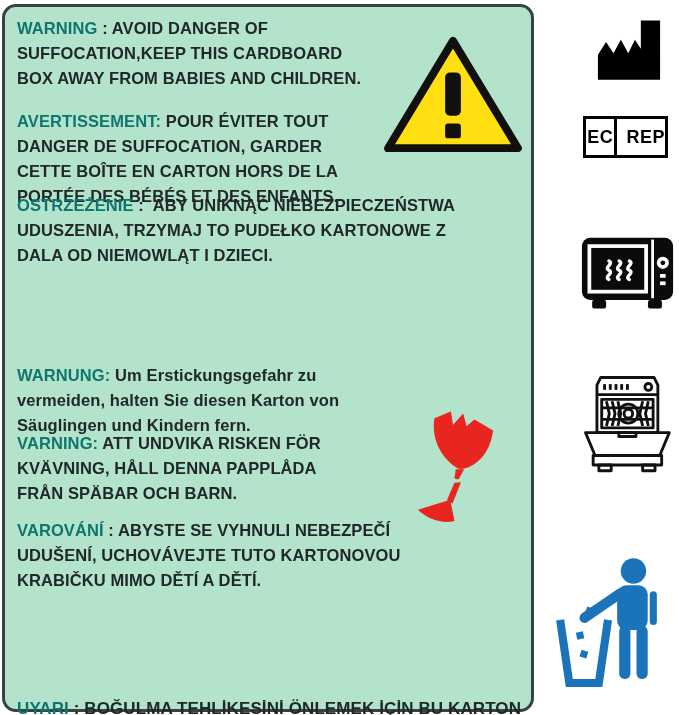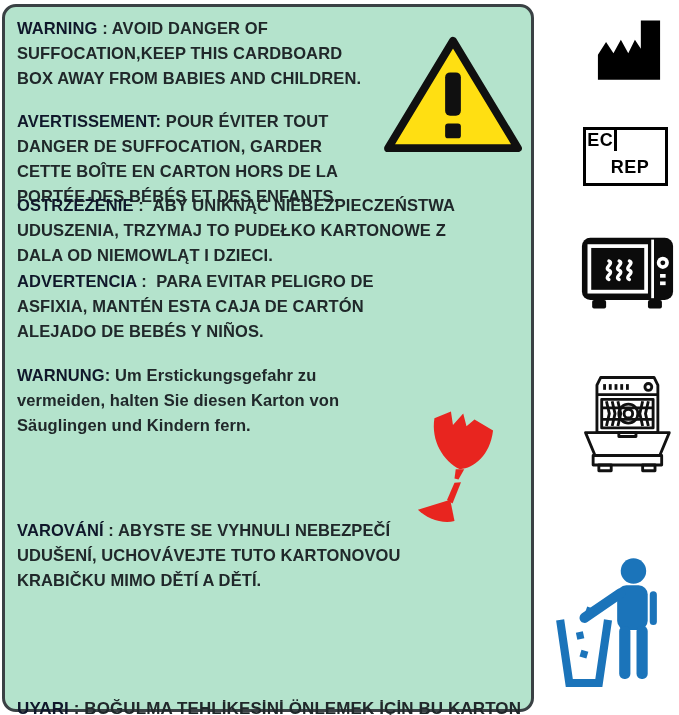--- a/index.html
+++ b/index.html
@@ -11,39 +11,39 @@
   
   .label-panel{
     position:absolute;left:2px;top:4px;width:526px;height:702px;
     background:#b4e3cc;border:3px solid #3a4144;border-radius:14px;
   }
   .warn{
     position:absolute;left:12px;margin:0;
     font-weight:700;font-size:16.5px;line-height:25px;color:#20282a;
     letter-spacing:.1px;white-space:pre-wrap;
   }
-  .warn .lab{color:#0f172a;}
+  .warn .lab{color:#0f766e;}
   .w1{top:9px;   width:358px;}
   .w2{top:102px;  width:360px;}
   .w3{top:186px; width:470px;}
   .w4{top:262px; width:365px;}
   .w5{top:356px; width:385px;}
   .w6{top:424px; width:340px;}
   .w7{top:511px; width:385px;}
   .w8{top:587px; width:512px;font-size:15.5px;}
   .w9{top:689px; width:512px;font-size:17px;}
   
   .triangle-wrap{position:absolute;left:374px;top:26px;width:148px;height:126px;}
   .glass-wrap{position:absolute;left:403px;top:404px;width:100px;height:124px;}
   
   .sym{position:absolute;}
   .sym-factory{left:592px;top:13px;width:74px;height:70px;}
   .ecrep{
-    position:absolute;left:583px;top:127px;width:85px;height:59px;
-    border:3px solid #000;background:#fff;display:flex;box-sizing:border-box;flex-direction:column;
+    position:absolute;left:583px;top:116px;width:85px;height:42px;
+    border:3px solid #000;background:#fff;display:flex;box-sizing:border-box;
   }
   .ecrep .cell{
     display:flex;align-items:center;justify-content:center;
     font-weight:700;font-size:18px;color:#000;letter-spacing:.5px;
   }
   .ecrep .cell.ec{width:36%;border-right:3px solid #000;}
   .ecrep .cell.rep{flex:1;margin-left:9px;}
   .sym-microwave{left:581px;top:233px;width:93px;height:82px;}
   .sym-dishwasher{left:576px;top:371px;width:99px;height:110px;}
   .sym-tidyman{left:552px;top:556px;width:112px;height:144px;}
@@ -54,24 +54,24 @@
 <div class="stage">
 
   <div class="label-panel">
 
     <p class="warn w1"><span class="lab">WARNING</span><span> : </span><span>AVOID DANGER OF SUFFOCATION,KEEP THIS CARDBOARD BOX AWAY FROM BABIES AND CHILDREN.</span></p>
 
     <p class="warn w2"><span class="lab">AVERTISSEMENT:</span><span> </span><span>POUR ÉVITER TOUT DANGER DE SUFFOCATION, GARDER CETTE BOÎTE EN CARTON HORS DE LA PORTÉE DES BÉBÉS ET DES ENFANTS.</span></p>
 
     <p class="warn w3"><span class="lab">OSTRZEŻENIE</span><span> :  </span><span>ABY UNIKNĄĆ NIEBEZPIECZEŃSTWA UDUSZENIA, TRZYMAJ TO PUDEŁKO KARTONOWE Z DALA OD NIEMOWLĄT I DZIECI.</span></p>
 
-    <p class="warn w4"><span class="lab">ADVERTENCIA</span><span> :  </span><span>PARA EVITAR PELIGRO DE ASFIXIA, MANTÉN ESTA CAJA DE CARTÓN ALEJADO DE BEBÉS Y NIÑOS.</span></p>
 
     <p class="warn w5"><span class="lab">WARNUNG:</span><span> </span><span>Um Erstickungsgefahr zu vermeiden, halten Sie diesen Karton von Säuglingen und Kindern fern.</span></p>
 
+    <p class="warn w6"><span class="lab">VARNING:</span><span> </span><span>ATT UNDVIKA RISKEN FÖR KVÄVNING, HÅLL DENNA PAPPLÅDA FRÅN SPÄBAR OCH BARN.</span></p>
 
     <p class="warn w7"><span class="lab">VAROVÁNÍ</span><span> : </span><span>ABYSTE SE VYHNULI NEBEZPEČÍ UDUŠENÍ, UCHOVÁVEJTE TUTO KARTONOVOU KRABIČKU MIMO DĚTÍ A DĚTÍ.</span></p>
 
 
     <p class="warn w9"><span class="lab">UYARI</span><span> : </span><span>BOĞULMA TEHLİKESİNİ ÖNLEMEK İÇİN BU KARTON KUTUYU BEBEKLERDEN VE ÇOCUKLARDAN UZAK TUTUN.</span></p>
 
     <div class="triangle-wrap">
       <svg width="148" height="126" viewBox="0 0 150 128">
         <path d="M75 8 L141 117 H9 Z" fill="#ffdf12" stroke="#101010" stroke-width="8" stroke-linejoin="round"></path>
         <rect x="67" y="40" width="16" height="44" rx="5" fill="#101010"></rect>

